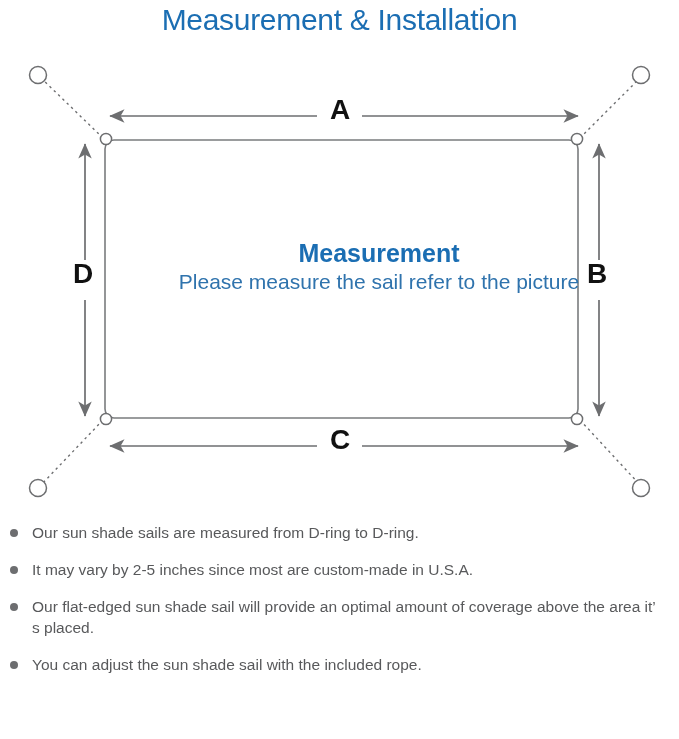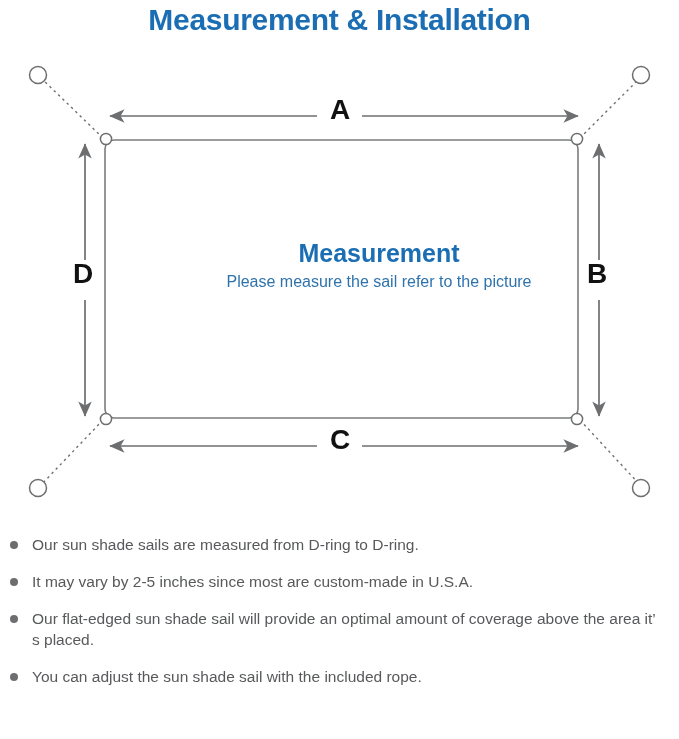--- a/index.html
+++ b/index.html
@@ -16,21 +16,21 @@
   }
 
   
   #page-title {
     position: absolute;
     left: 0;
     top: 2px;
     width: 679px;
     text-align: center;
     font-size: 30px;
-    font-weight: bold;
+    font-weight: normal;
     color: #1b6eb3;
     letter-spacing: -0.3px;
     line-height: 36px;
     white-space: nowrap;
   }
 
   
   #diagram {
     position: absolute;
     left: 0;
@@ -53,21 +53,21 @@
     padding-left: 34px;
   }
   .center-title {
     font-size: 25px;
     font-weight: bold;
     color: #1b6eb3;
     line-height: 30px;
     white-space: nowrap;
   }
   .center-sub {
-    font-size: 16px;
+    font-size: 21px;
     color: #2f73ad;
     line-height: 22px;
     margin-top: 3px;
     white-space: nowrap;
   }
 
   
   .dim-letter {
     position: absolute;
     font-size: 28px;
@@ -90,21 +90,20 @@
     width: 679px;
   }
   .note-item {
     position: relative;
     padding-left: 32px;
     margin-bottom: 16px;
     font-size: 15.5px;
     line-height: 21px;
     color: #58595b;
     padding-right: 20px;
-    margin-top: 12px;
   }
   .note-bullet {
     position: absolute;
     left: 10px;
     top: 7px;
     width: 8px;
     height: 8px;
     border-radius: 50%;
     background: #6d6e70;
   }

